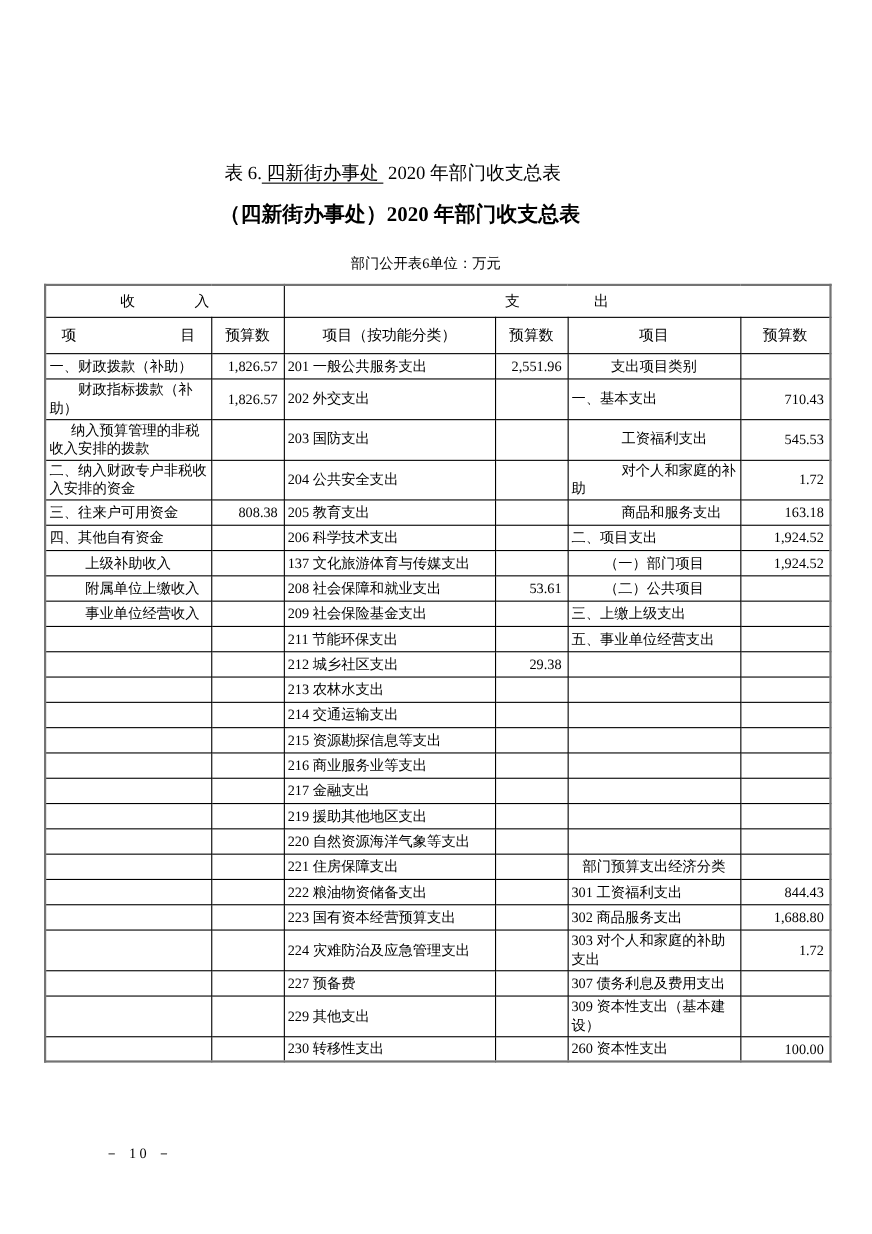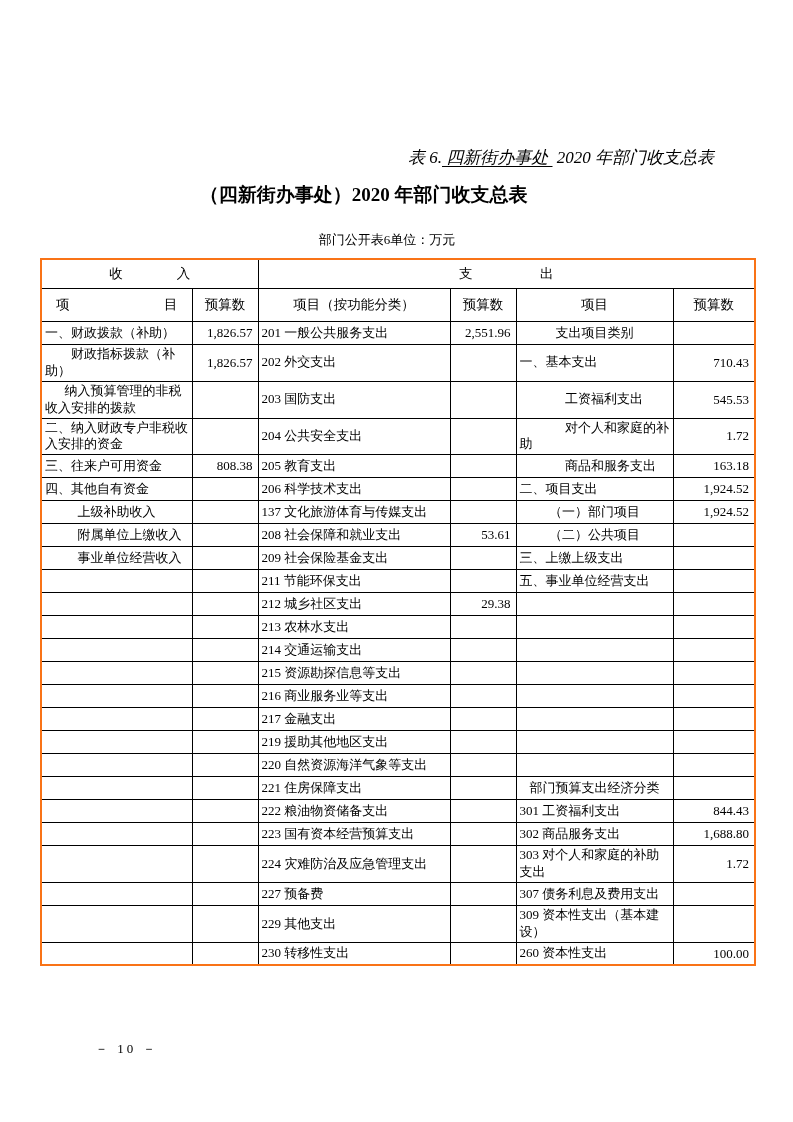--- a/index.html
+++ b/index.html
@@ -7,37 +7,37 @@
     position:relative;
     width:793px;height:1122px;
     margin:0 auto;
     background:#ffffff;
     font-family:"Liberation Serif","DejaVu Serif",serif;
     color:#000;
     overflow:hidden;
   }
   .title1{
     position:absolute;top:146px;left:0;width:714px;
-    text-align:right;font-size:17px;white-space:nowrap;font-style:italic;
+    text-align:center;font-size:17px;white-space:nowrap;
   }
   .title1 .u{text-decoration:underline;text-underline-offset:3px;}
   .title2{
     position:absolute;top:182px;left:0;width:727px;
     text-align:center;font-weight:bold;font-size:19px;white-space:nowrap;
   }
   .meta{
     position:absolute;top:231px;left:40px;width:714px;
     display:flex;justify-content:center;align-items:flex-end;
     font-size:13px;
   }
   .meta .unit{padding-right:20px;}
   table.budget{
     position:absolute;top:258px;left:40px;width:714px;
     border-collapse:collapse;table-layout:fixed;
-    font-size:13px;border:2px solid #f97316;
+    font-size:13px;border:2px solid #737373;
   }
   .budget th,.budget td{
     border-left:1px solid #000;border-right:1px solid #000;
     border-top:1.5px solid #000;border-bottom:1.5px solid #000;
     overflow:hidden;
   }
   .budget thead th{font-weight:normal;text-align:center;font-size:13.5px;}
   .budget tr.h1 th{height:26px;}
   .budget tr.h2 th{height:30px;margin-left:20px;}
   .budget tbody tr{height:23px;}

